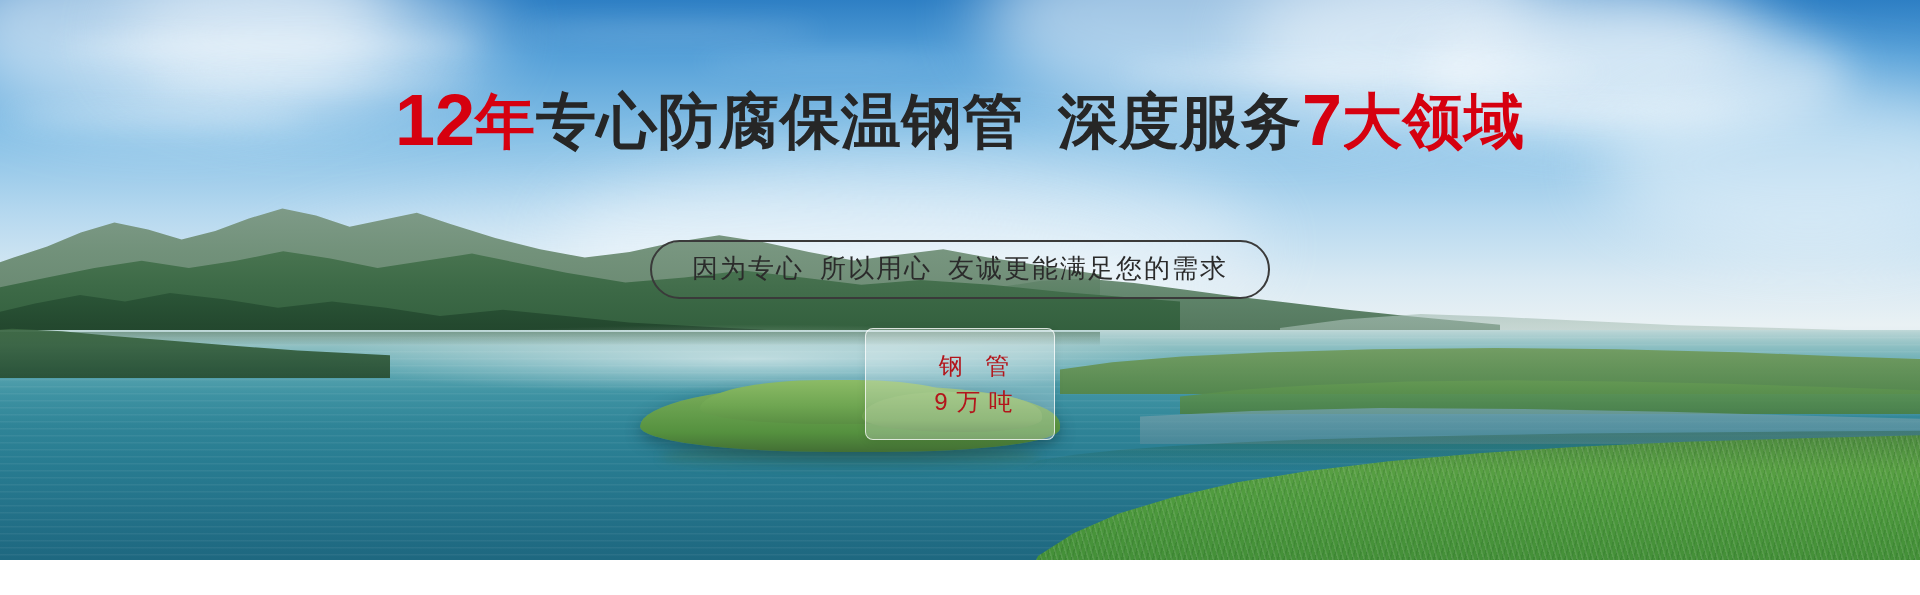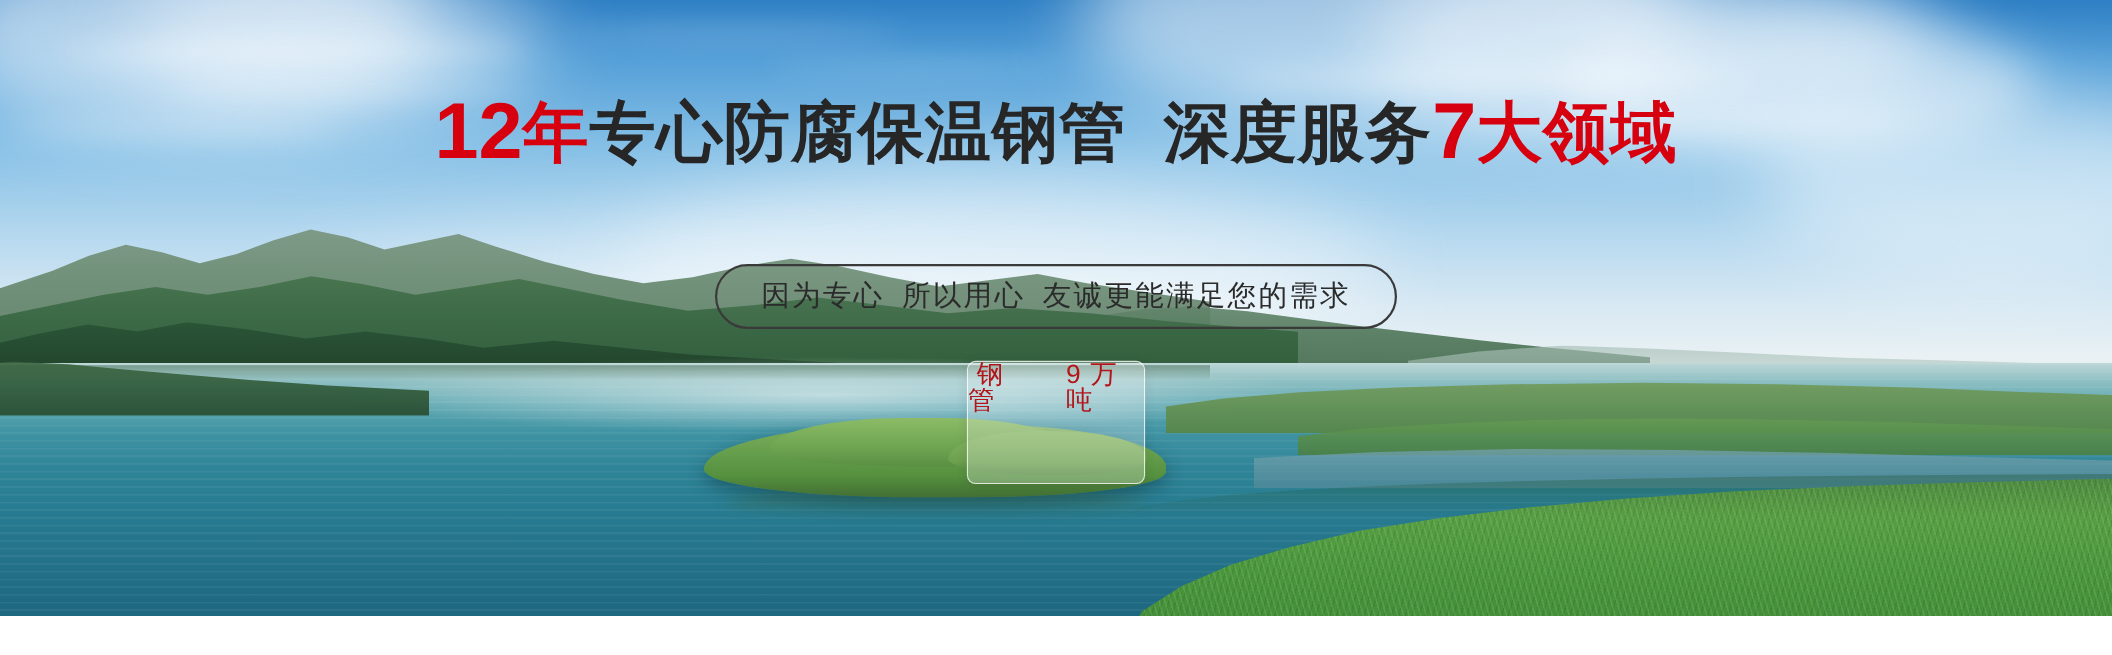--- a/index.html
+++ b/index.html
@@ -197,24 +197,26 @@
     display:flex;
     gap:18px;
   }
   .card{
     width:160px;
     height:110px;
     border:1px solid rgba(255,255,255,.75);
     border-radius:8px;
     background:rgba(255,255,255,.26);
     display:flex;
-    flex-direction:row;
+    flex-direction:column;
+    align-items:center;
     justify-content:center;
     gap:12px;
     box-shadow:0 2px 10px rgba(0,0,0,.08);
+    padding-left:28px;
   }
   .card-label{
     font-size:24px;
     color:#b3151b;
     letter-spacing:8px;
     text-indent:8px;
     line-height:1;
     font-family:"Liberation Sans","DejaVu Sans",sans-serif;
   }
   .card-value{

